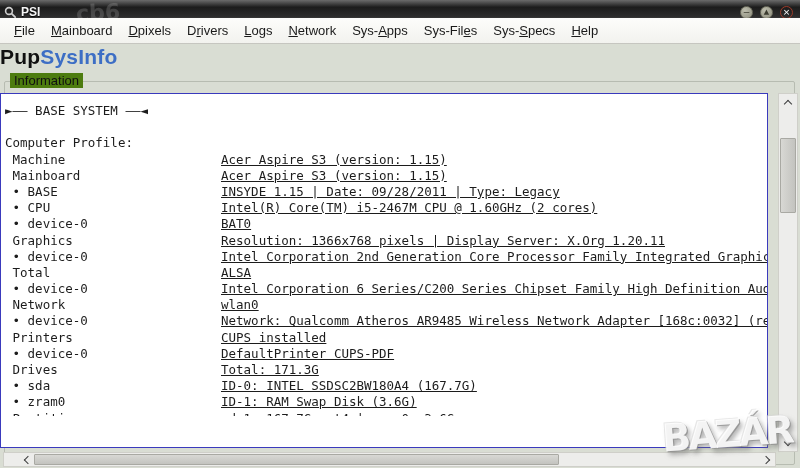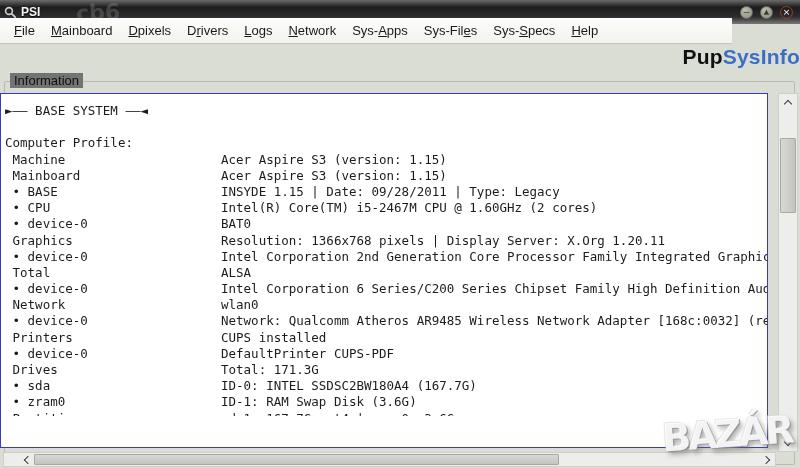--- a/index.html
+++ b/index.html
@@ -15,49 +15,49 @@
   }
   .title-text{font-size:12px;font-weight:bold;color:#f5f5f5;margin-left:4px;text-shadow:0 1px 1px #000;}
   .win-buttons{margin-left:auto;display:flex;gap:7px;padding-right:3px;}
   .win-btn{width:13px;height:13px;border-radius:50%;display:flex;align-items:center;justify-content:center;
     font-family:"DejaVu Sans",sans-serif;font-size:9px;line-height:1;cursor:default;}
   .btn-gray{background:radial-gradient(circle at 35% 30%,#bcbcac,#8c8c7c);color:#3b3b2f;border:1px solid #6d6d5e;box-sizing:border-box;}
   .btn-close{background:radial-gradient(circle at 35% 30%,#e2array 0,#e07a5f,#c24a32);color:#fff;border:1px solid #9c3a28;box-sizing:border-box;}
   .btn-max span{font-size:7px;}
   
   .menubar{
-    position:absolute;left:0;top:18px;width:732px;height:26px;
+    position:absolute;left:0;top:18px;width:800px;height:26px;
     background:linear-gradient(#fdfdfb,#f2f2ee);
     border-bottom:1px solid #c6c6c0;box-sizing:border-box;
     display:flex;align-items:center;padding-left:6px;
     font-size:13px;color:#1a1a1a;
   }
   .menu-item{padding:3px 8px;white-space:nowrap;cursor:default;}
   .mnemonic{text-decoration:underline;}
   
-  .app-title{position:absolute;left:0;top:45px;width:800px;text-align:right;
+  .app-title{position:absolute;left:0;top:45px;width:800px;text-align:left;
     font-size:21px;font-weight:bold;color:#101010;letter-spacing:0.2px;}
   .app-title .accent{color:#3d6ec5;}
   
   .frame{position:absolute;left:4px;top:81px;width:791px;height:384px;
     border:1px solid #b7bcb1;border-radius:2px;box-sizing:border-box;}
-  .frame-label{position:absolute;left:5px;top:-9px;background:#737373;padding:0 4px;
+  .frame-label{position:absolute;left:5px;top:-9px;background:#4d7c0f;padding:0 4px;
     font-size:13px;color:#101010;}
   
   .terminal{
     position:absolute;left:0;top:93px;width:768px;height:355px;
     background:#ffffff;border:1px solid #3a3abd;box-sizing:border-box;
     overflow:hidden;padding:9px 0 0 4px;
     font-family:"DejaVu Sans Mono",monospace;font-size:12.5px;line-height:16.2px;
     color:#1c1c1c;
   }
   .tline{height:16.2px;overflow:hidden;white-space:pre;}
   .theading{font-family:"DejaVu Sans Mono","DejaVu Sans",monospace;}
   .tlabel{display:inline-block;width:216px;white-space:pre;vertical-align:top;}
-  .tvalue{white-space:pre;}
+  .tvalue{white-space:pre;text-decoration:underline;}
   .partial{height:5px;overflow:hidden;white-space:pre;}
   
   .chev{display:inline-block;border:solid #3c3c3c;border-width:0 1.5px 1.5px 0;padding:2.5px;}
   .chev-up{transform:rotate(-135deg);margin-top:3px;}
   .chev-down{transform:rotate(45deg);margin-bottom:2px;}
   .chev-left{transform:rotate(135deg);margin-left:3px;}
   .chev-right{transform:rotate(-45deg);margin-right:3px;}
   .vscroll{position:absolute;left:778px;top:93px;width:20px;height:359px;
     background:#ededeb;border:1px solid #cfcfc9;box-sizing:border-box;}
   .vscroll .btn-up{position:absolute;left:0;top:0;width:100%;height:16px;display:flex;justify-content:center;align-items:center;}

